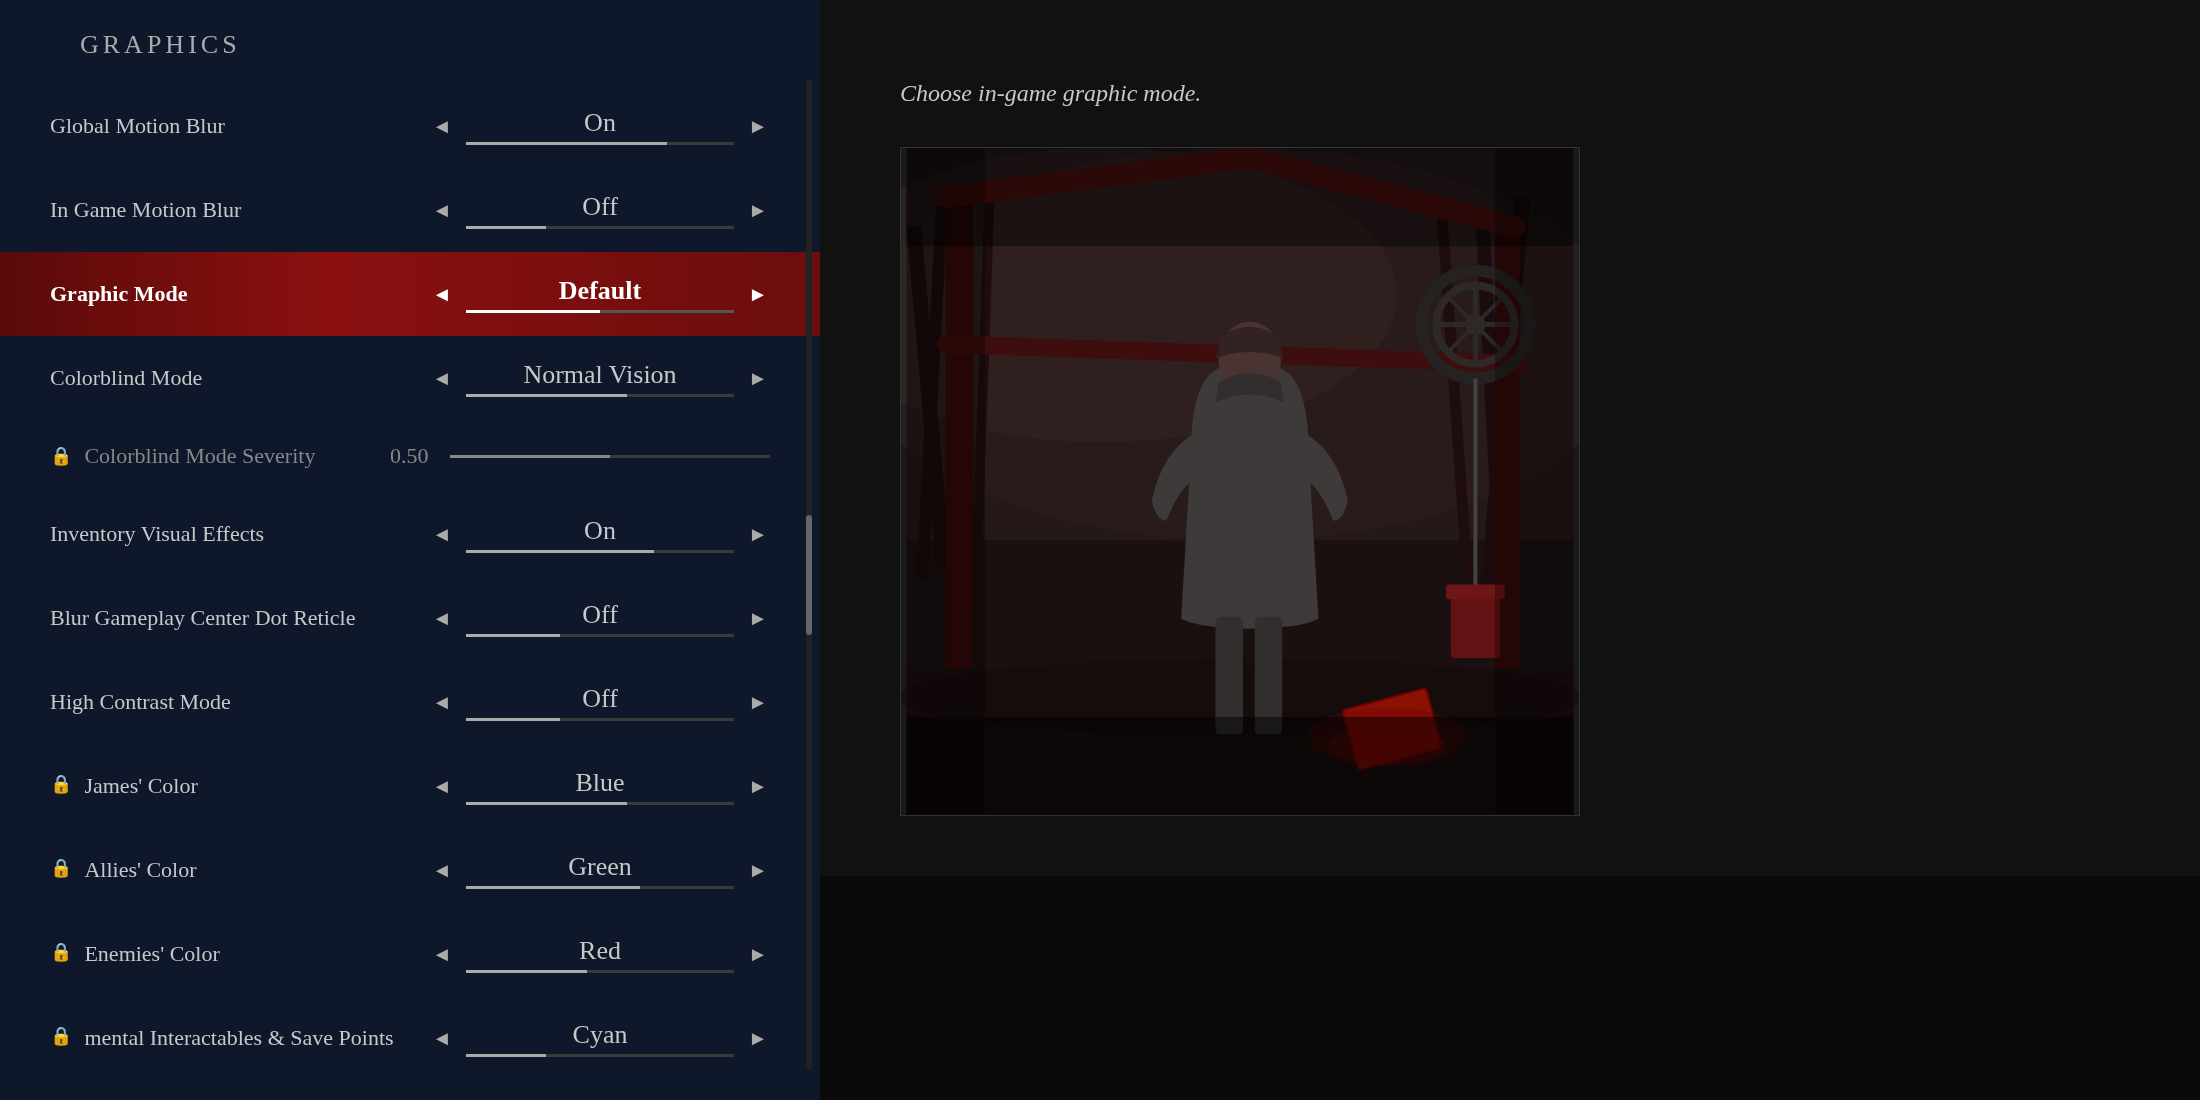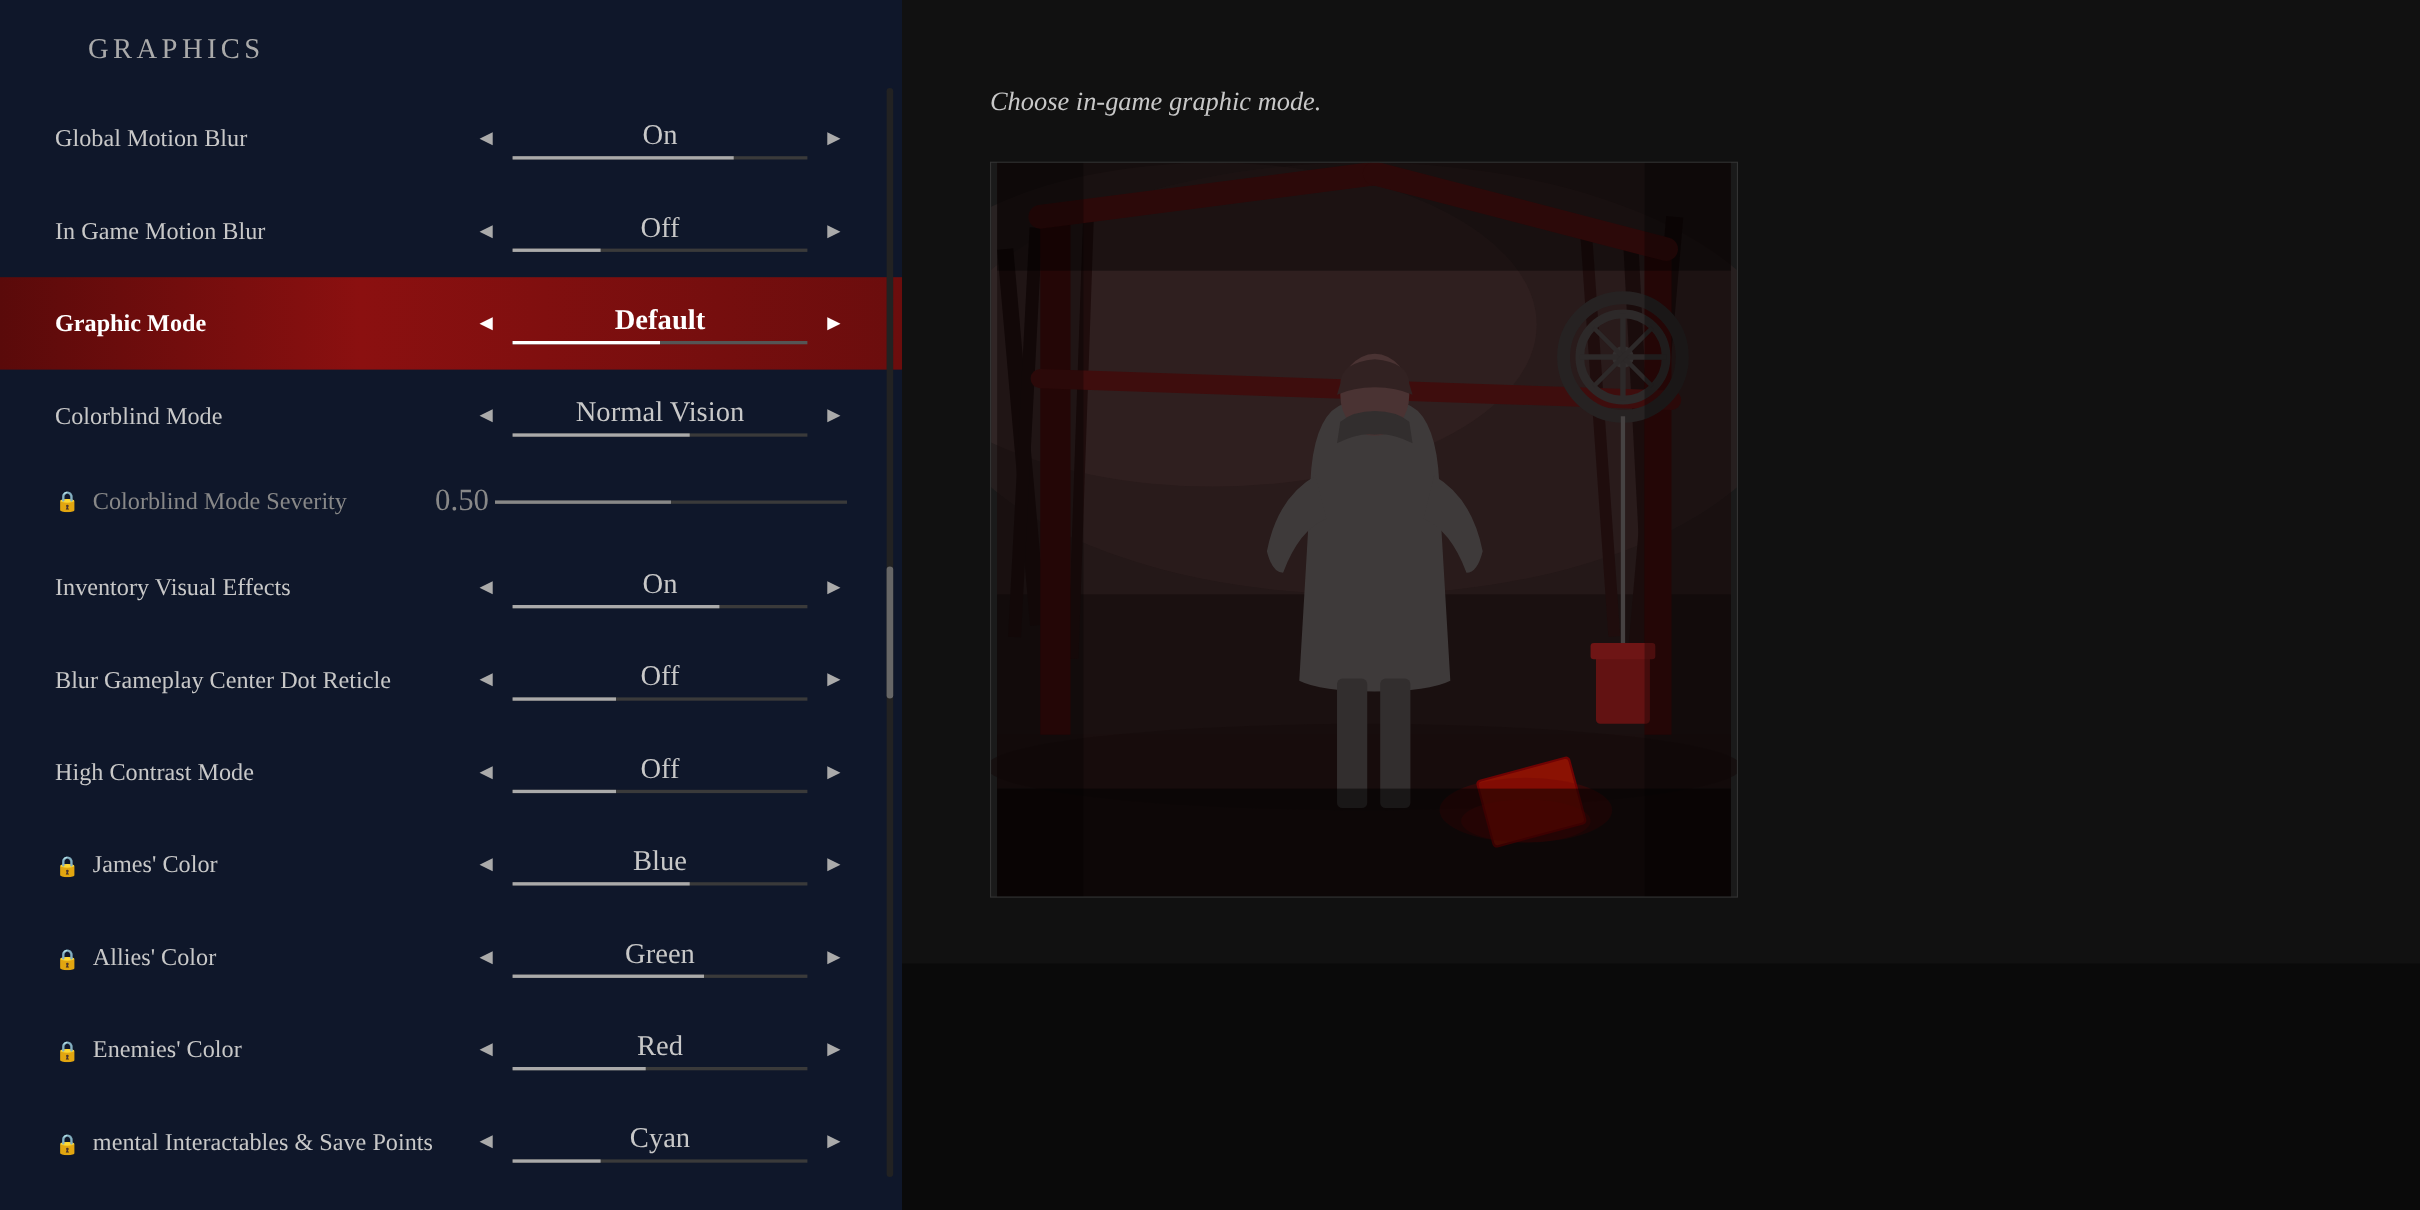--- a/index.html
+++ b/index.html
@@ -47,21 +47,21 @@
 
     .setting-row.active {
       background: linear-gradient(90deg, #5a0a0a 0%, #8b1010 40%, #6b0d0d 100%);
     }
 
     .setting-label {
       flex: 0 0 380px;
       font-size: 22px;
       color: #c8c8c8;
       display: flex;
-      align-items: flex-end;
+      align-items: flex-start;
       gap: 8px;
     }
 
     .setting-row.active .setting-label {
       color: #ffffff;
       font-weight: bold;
     }
 
     .lock-icon {
       font-size: 18px;
@@ -144,24 +144,24 @@
     .severity-label {
       flex: 0 0 340px;
       font-size: 22px;
       color: #888;
       display: flex;
       align-items: center;
       gap: 8px;
     }
 
     .severity-value {
-      font-size: 28px;
+      font-size: 22px;
       color: #888;
       width: 60px;
-      text-align: center;
+      text-align: left;
       margin-right: 0;
     }
 
     .severity-slider {
       flex: 1;
       display: flex;
       align-items: center;
     }
 
     .severity-slider-bar {

